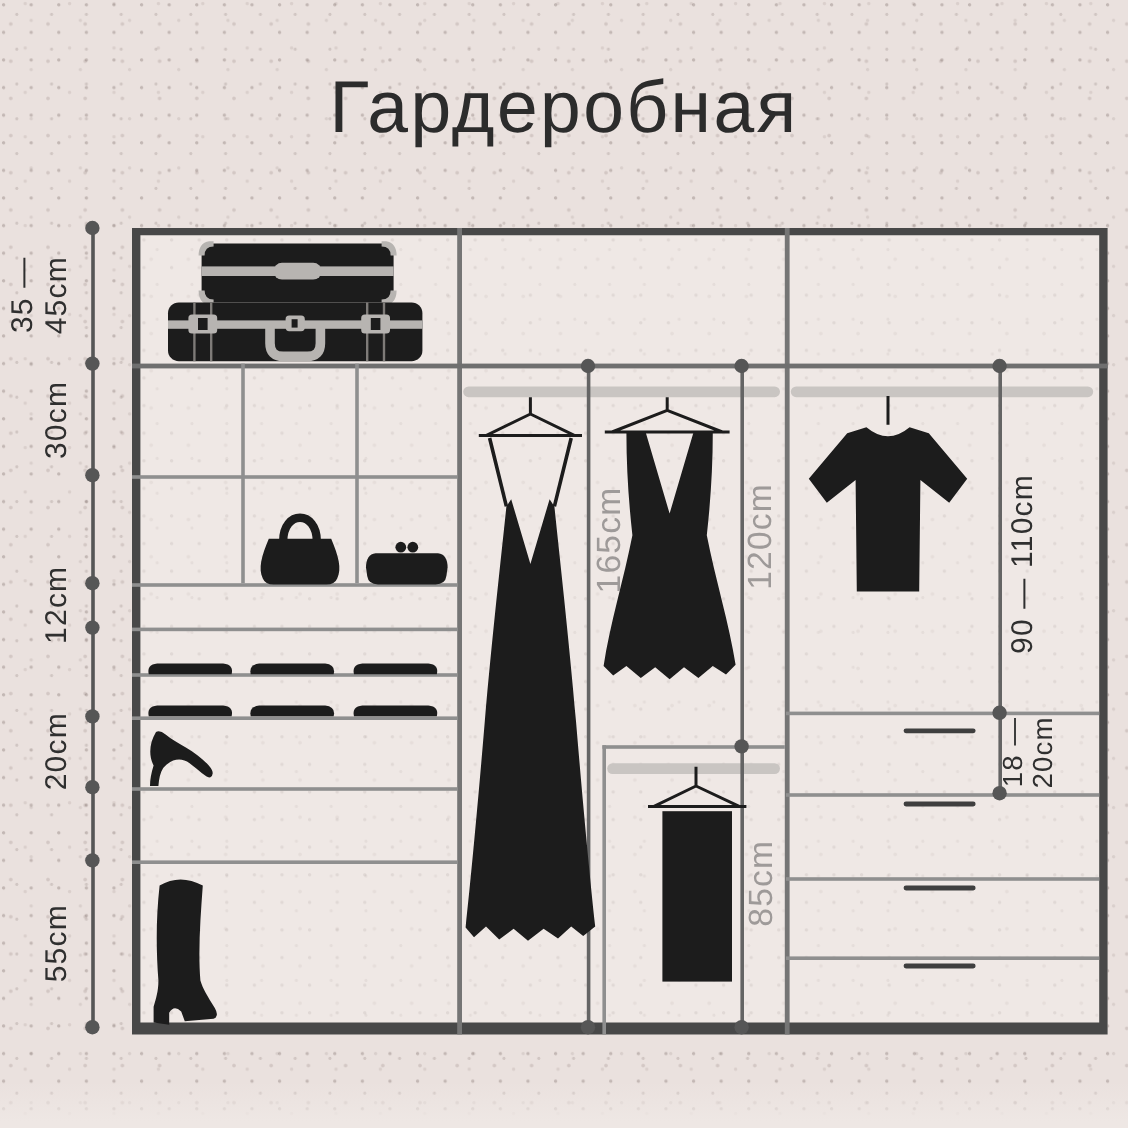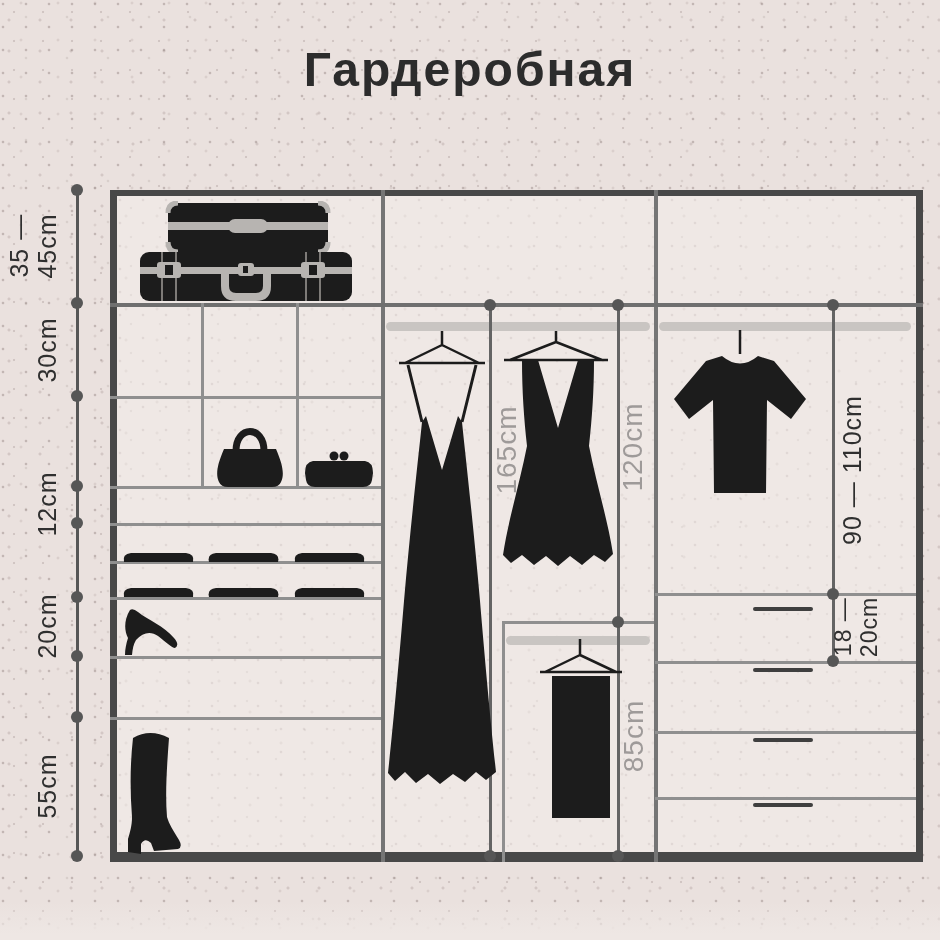--- a/index.html
+++ b/index.html
@@ -14,22 +14,22 @@
       radial-gradient(circle at 3px 4px, rgba(92,74,70,.28) 1px, transparent 1.7px),
       radial-gradient(circle at 14px 12px, rgba(92,74,70,.18) 1px, transparent 1.6px),
       radial-gradient(circle at 9px 20px, rgba(120,98,94,.20) 1.1px, transparent 1.9px),
       radial-gradient(circle at 21px 3px, rgba(120,98,94,.14) 1px, transparent 1.8px),
       radial-gradient(circle at 26px 17px, rgba(92,74,70,.12) 1px, transparent 1.7px);
     background-size:23px 23px,29px 29px,31px 31px,37px 37px,41px 41px;
   }
   .stage::after{content:"";position:absolute;left:0;right:0;bottom:0;height:38px;
     background:linear-gradient(to bottom, rgba(238,230,227,0), #eee7e4 85%);pointer-events:none;}
   .title{
-    position:absolute;top:42px;left:0;width:100%;text-align:center;
-    font-size:48px;font-weight:700;letter-spacing:2px;color:#2c2c2c;
+    position:absolute;top:54px;left:0;width:100%;text-align:center;
+    font-size:61px;font-weight:400;letter-spacing:2px;color:#2c2c2c;
   }
   
   .frame{
     position:absolute;left:110px;top:190px;width:813px;height:672px;box-sizing:border-box;
     border:6px solid var(--frame,#484848);
     border-left-width:7px;border-right-width:7px;border-bottom-width:10px;
     background-color:var(--panel,#efe8e5);
     background-image:
       radial-gradient(circle at 3px 4px, rgba(92,74,70,.10) 1px, transparent 1.7px),
       radial-gradient(circle at 14px 12px, rgba(92,74,70,.07) 1px, transparent 1.6px),

